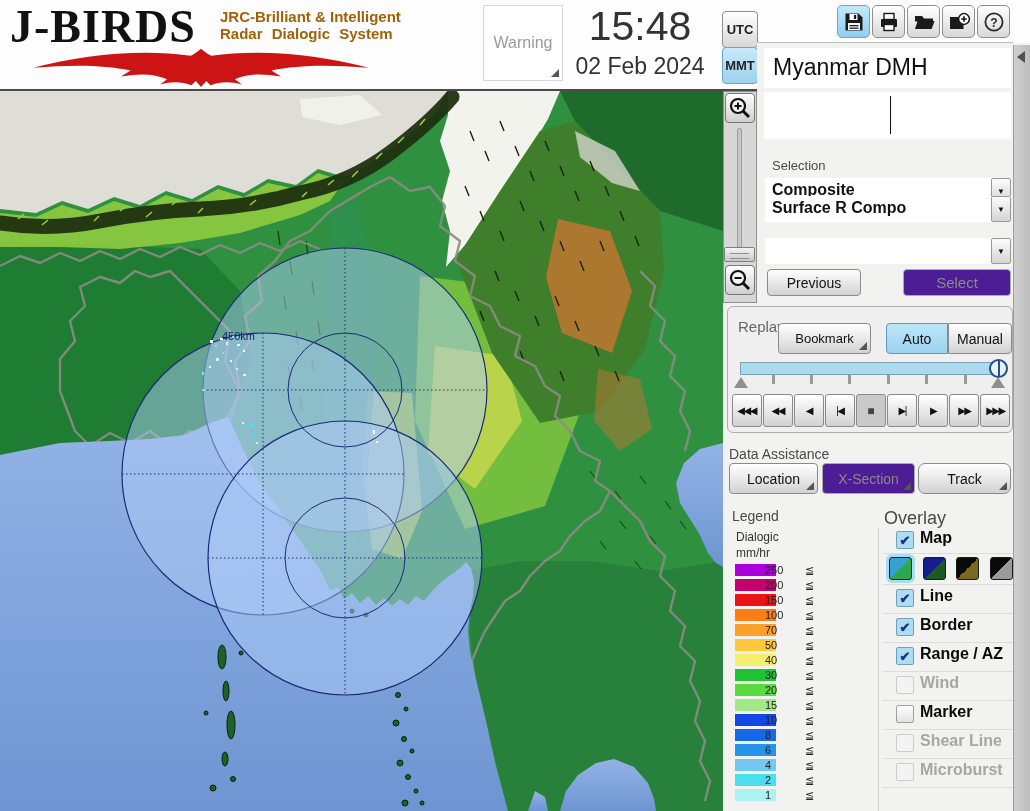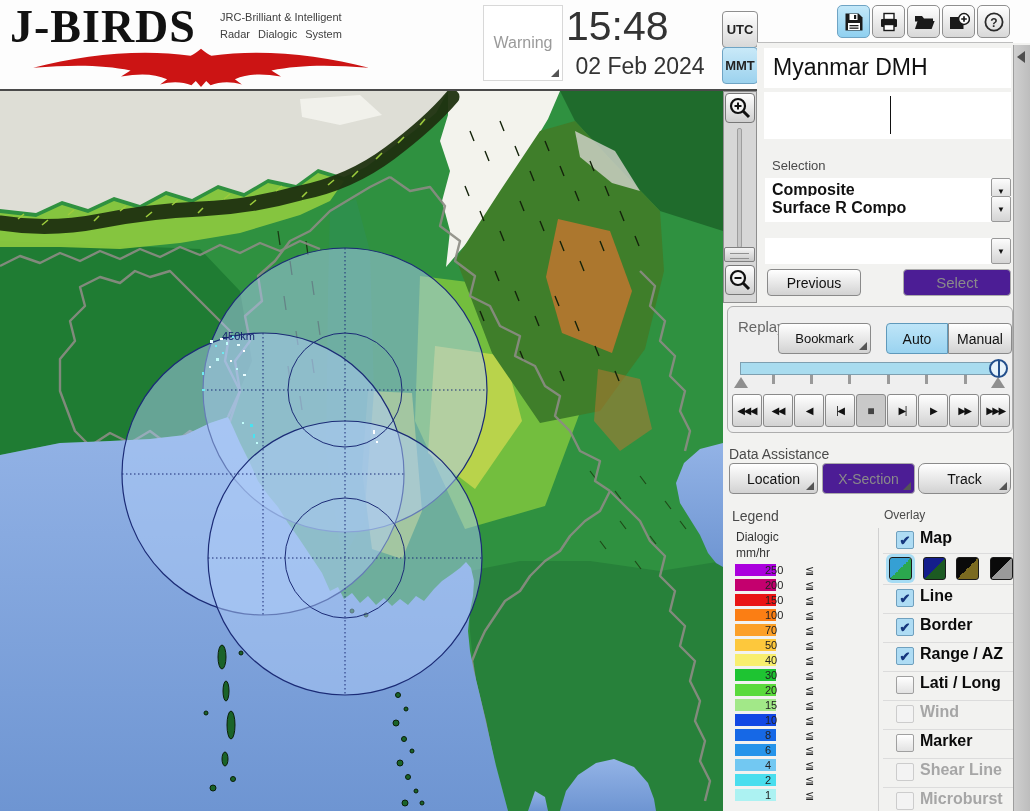--- a/index.html
+++ b/index.html
@@ -3,27 +3,27 @@
 <meta charset="utf-8">
 <style>
   * { margin:0; padding:0; box-sizing:border-box; }
   body { font-family:"Liberation Sans", sans-serif; background:#fff; }
   .app { position:relative; width:1030px; height:811px; background:#fff; overflow:hidden; }
 
   
   .header { position:absolute; left:0; top:0; width:1030px; height:91px; background:#FDFDFD; }
   .header-underline { position:absolute; left:0; top:89px; width:762px; height:2px; background:#4A4A4A; }
   .logo-title { position:absolute; left:10px; top:0px; font-family:"Liberation Serif", serif; font-weight:bold; font-size:46px; color:#111; letter-spacing:1px; }
-  .logo-tag { position:absolute; left:220px; color:#404040; font-weight:normal; font-size:11px; line-height:16px; }
+  .logo-tag { position:absolute; left:220px; color:#a16207; font-weight:bold; font-size:15px; line-height:16px; }
   .tag1 { top:9px; } .tag2 { top:26px; word-spacing:5px; }
   .logo-bird { position:absolute; left:6px; top:47px; }
   .warning-btn { position:absolute; left:483px; top:5px; width:80px; height:76px; background:#FFFFFF; border:1px solid #D8D8D8; color:#9A9A9A; font-size:16px; display:flex; align-items:center; justify-content:center; }
   .fold { position:relative; }
   .fold::after { content:""; position:absolute; right:3px; bottom:3px; width:0; height:0; border-style:solid; border-width:0 0 8px 8px; border-color:transparent transparent #555 transparent; }
-  .clock-time { position:absolute; left:566px; top:3px; width:148px; font-size:41px; color:#333; }
+  .clock-time { position:absolute; left:566px; top:3px; width:148px; text-align:center; font-size:41px; color:#333; }
   .clock-date { position:absolute; left:556px; top:53px; width:168px; text-align:center; font-size:23px; color:#333; }
   .tz-btn { position:absolute; left:722px; width:36px; height:37px; border:1px solid #8F8F8F; border-radius:4px; background:linear-gradient(#FFFFFF,#D8D8D8); font-size:13px; font-weight:bold; color:#222; display:flex; align-items:center; justify-content:center; }
   .tz-utc { top:11px; } .tz-mmt { top:47px; }
   .tz-btn.sel { background:linear-gradient(#C9E9F8,#9CD2EE); border-color:#6FA4C4; }
   .toolbar { position:absolute; left:837px; top:5px; display:flex; gap:2px; }
   .tb-btn { width:33px; height:33px; border:1px solid #8F8F8F; border-radius:5px; background:linear-gradient(#FFFFFF,#D8D8D8); display:flex; align-items:center; justify-content:center; }
   .tb-btn.sel { background:linear-gradient(#C3E8F9,#8FD0F0); border-color:#6FA4C4; }
 
   
   .map-wrap { position:absolute; left:0; top:91px; width:723px; height:720px; }
@@ -417,21 +417,21 @@
         <span class="lg-op">≦</span>
       </div>
       <div class="lg-row">
         <span class="lg-sw" style="background: rgb(172, 242, 242);"></span>
         <span class="lg-val">1</span>
         <span class="lg-op">≦</span>
       </div>
     </div>
   <div class="v-sep"></div>
 
-  <div class="sec-label" style="left:884px; top:508px; font-size:12px;">Overlay</div>
+  <div class="sec-label" style="left:884px; top:508px; font-size:18px;">Overlay</div>
   <div id="overlay-rows">
       <div class="ov-row">
         <span class="cb checked">✔</span>
         <span class="ov-label">Map</span>
       </div>
       <div class="ov-swatches">
         <span class="mapsw sel" style="background: linear-gradient(135deg, rgb(53, 160, 212) 0%, rgb(53, 160, 212) 50%, rgb(43, 168, 78) 50%, rgb(43, 168, 78) 100%);"></span>
         <span class="mapsw" style="background: linear-gradient(135deg, rgb(20, 30, 140) 0%, rgb(20, 30, 140) 50%, rgb(28, 90, 34) 50%, rgb(28, 90, 34) 100%);"></span>
         <span class="mapsw" style="background: linear-gradient(135deg, rgb(10, 10, 10) 0%, rgb(10, 10, 10) 50%, rgb(122, 106, 32) 50%, rgb(122, 106, 32) 100%);"></span>
         <span class="mapsw" style="background: linear-gradient(135deg, rgb(10, 10, 10) 0%, rgb(10, 10, 10) 50%, rgb(154, 154, 154) 50%, rgb(154, 154, 154) 100%);"></span>
@@ -441,24 +441,20 @@
         <span class="ov-label">Line</span>
       </div>
       <div class="ov-row">
         <span class="cb checked">✔</span>
         <span class="ov-label">Border</span>
       </div>
       <div class="ov-row">
         <span class="cb checked">✔</span>
         <span class="ov-label">Range / AZ</span>
       </div>
-      <div class="ov-row">
-        <span class="cb"></span>
-        <span class="ov-label">Lati / Long</span>
-      </div>
       <div class="ov-row disabled">
         <span class="cb cb-dis"></span>
         <span class="ov-label">Wind</span>
       </div>
       <div class="ov-row">
         <span class="cb"></span>
         <span class="ov-label">Marker</span>
       </div>
       <div class="ov-row disabled">
         <span class="cb cb-dis"></span>

